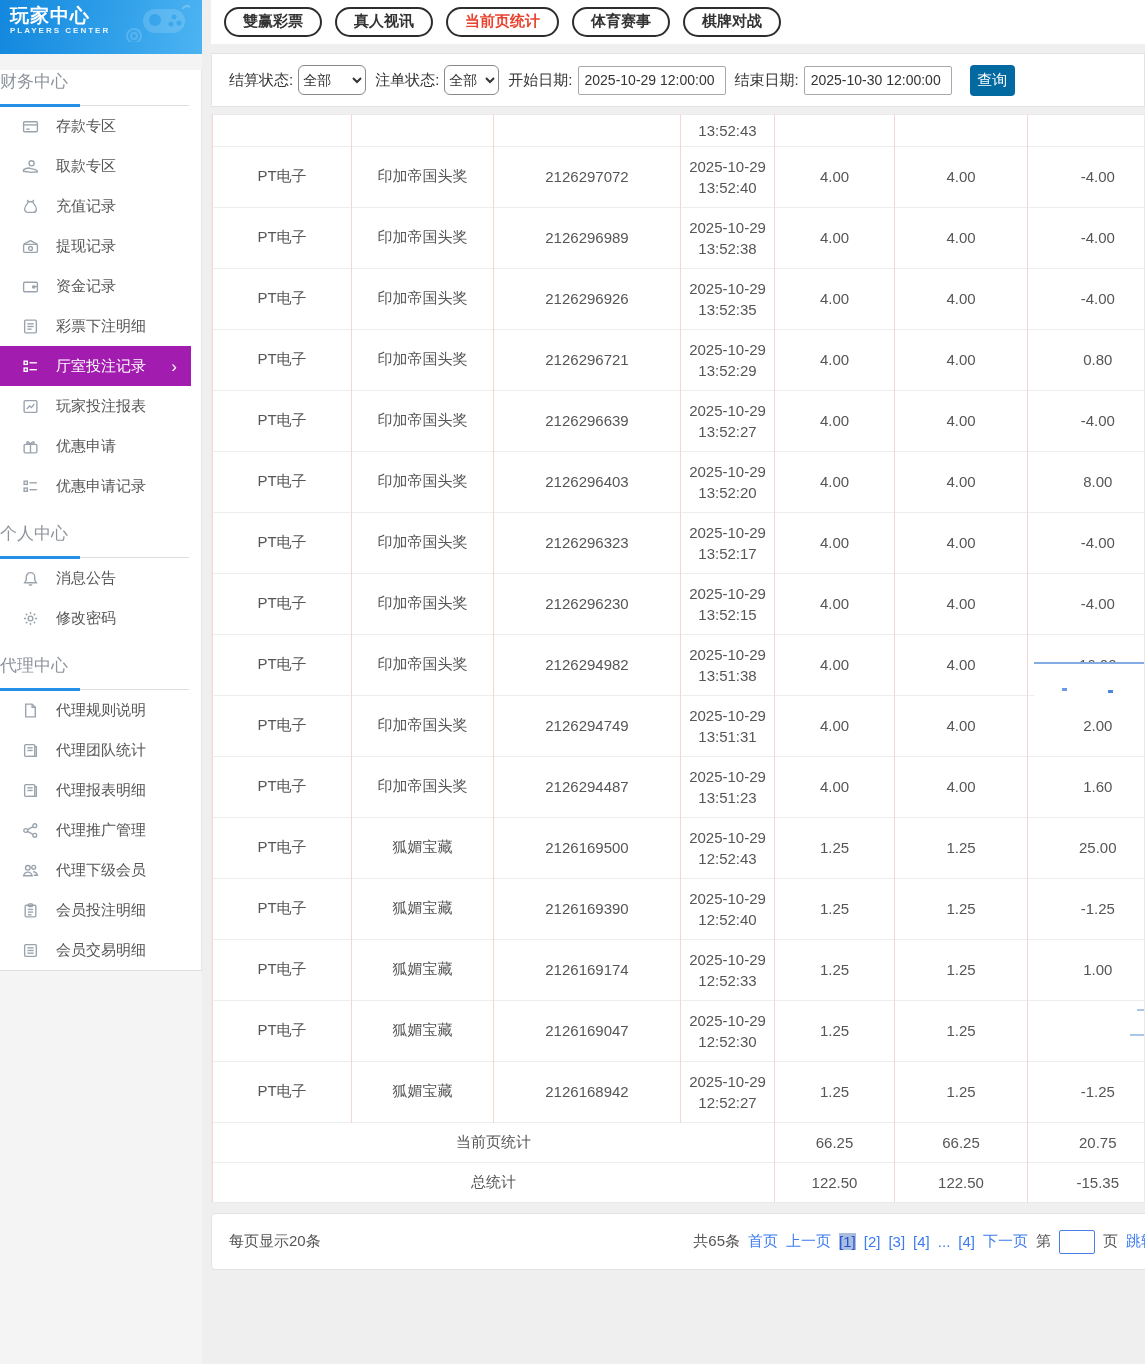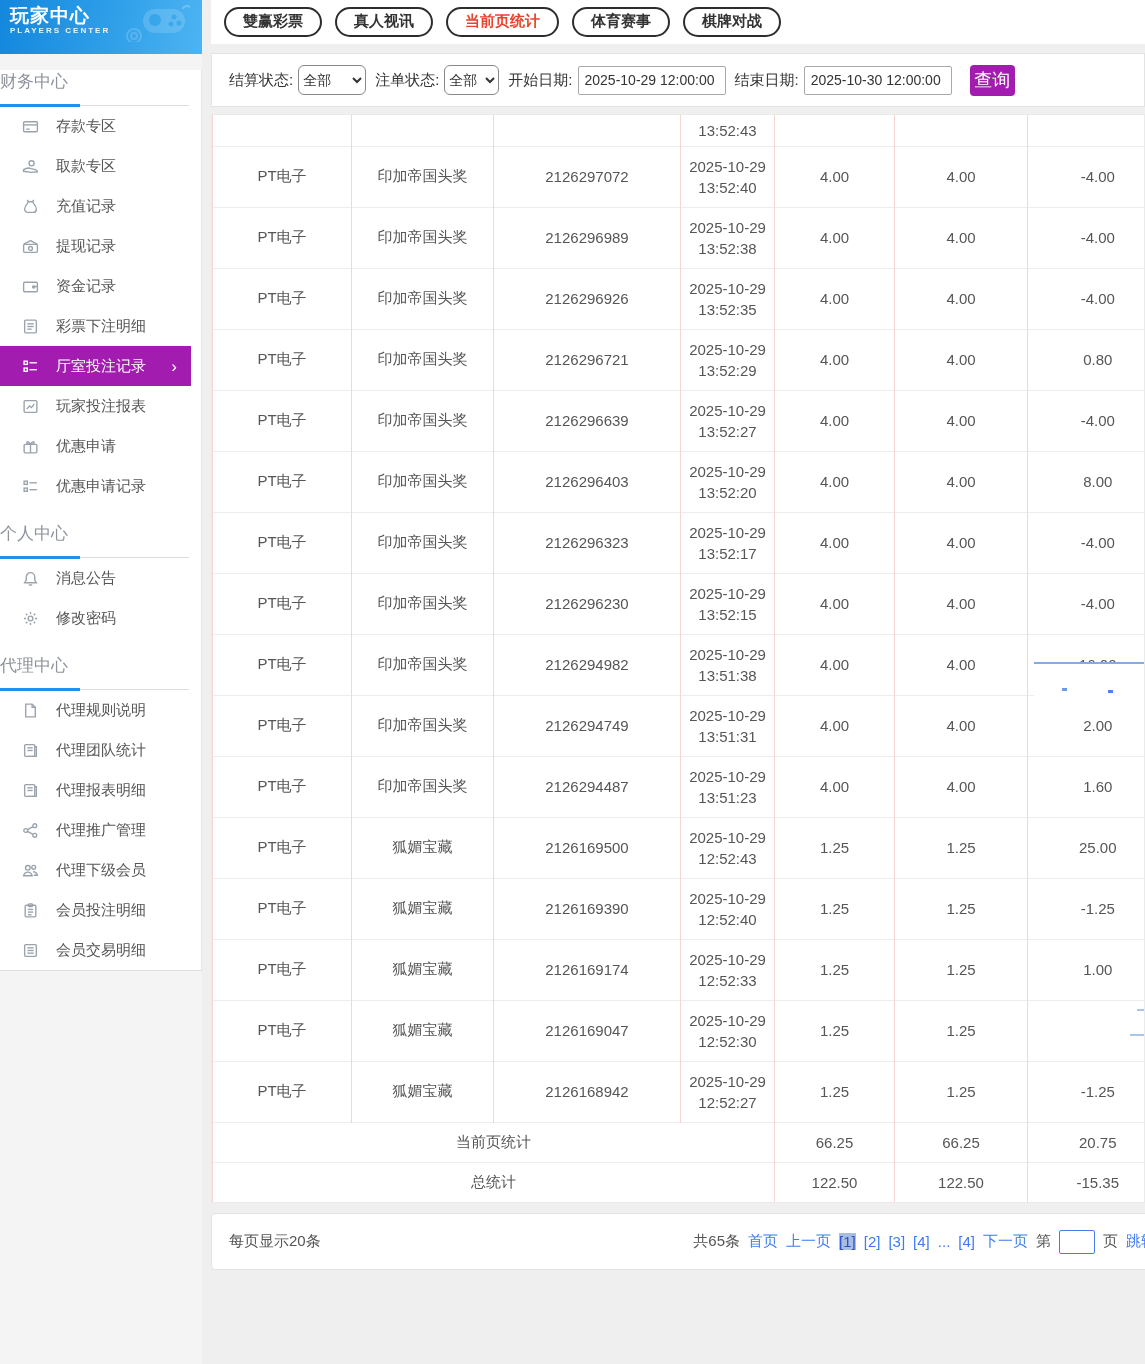--- a/index.html
+++ b/index.html
@@ -28,21 +28,21 @@
   .main { flex:1; margin-left:9px; display:flex; flex-direction:column; width:934px; }
   .tabs { height:44px; background:#fff; display:flex; align-items:center; gap:13px; padding-left:13px; }
   .tab { border:2px solid #2d2d2d; border-radius:17px; padding:3px 17px 4px; font-size:15px; font-weight:600; color:#333; cursor:pointer; background:#fff; white-space:nowrap; }
   .tab.active { color:#e8432e; }
 
   .filter { margin-top:9px; background:#fff; border:1px solid #e3e3e3; height:54px; display:flex; align-items:center; padding-left:17px; }
   .flabel { font-size:15px; color:#333; margin-right:5px; white-space:nowrap; }
   .sel { height:30px; border:1px solid #8a8a8a; border-radius:6px; font-size:14px; color:#333; margin-right:9px; background:#fff; font-family:inherit; }
   .selW { width:68px; } .selN { width:55px; }
   .dinput { width:148px; height:29px; border:1px solid #a9a9a9; border-radius:2px; font-size:14px; color:#333; padding-left:6px; margin-right:9px; font-family:inherit; }
-  .qbtn { width:45px; height:31px; background:#a21caf; color:#fff; border:none; border-radius:4px; font-size:18px; margin-left:9px; cursor:pointer; font-family:inherit; }
+  .qbtn { width:45px; height:31px; background:#0369a1; color:#fff; border:none; border-radius:4px; font-size:15px; margin-left:9px; cursor:pointer; font-family:inherit; }
 
   
   .table-wrap { margin-top:7px; background:#fff; border:1px solid #eaeaea; overflow:hidden; height:1089px; width:934px; }
   table { border-collapse:collapse; table-layout:fixed; width:955px; font-size:15px; color:#565656; text-align:center; }
   td { border-left:1px solid #f6d6d2; border-top:1px solid #ededed; padding:0; vertical-align:middle; }
   tr.partial td { border-top:none; height:31px; }
   tr.row td { height:61px; }
   tr.sum td { height:40px; }
   .dt { line-height:21px; }
   .rel { position:relative; }

